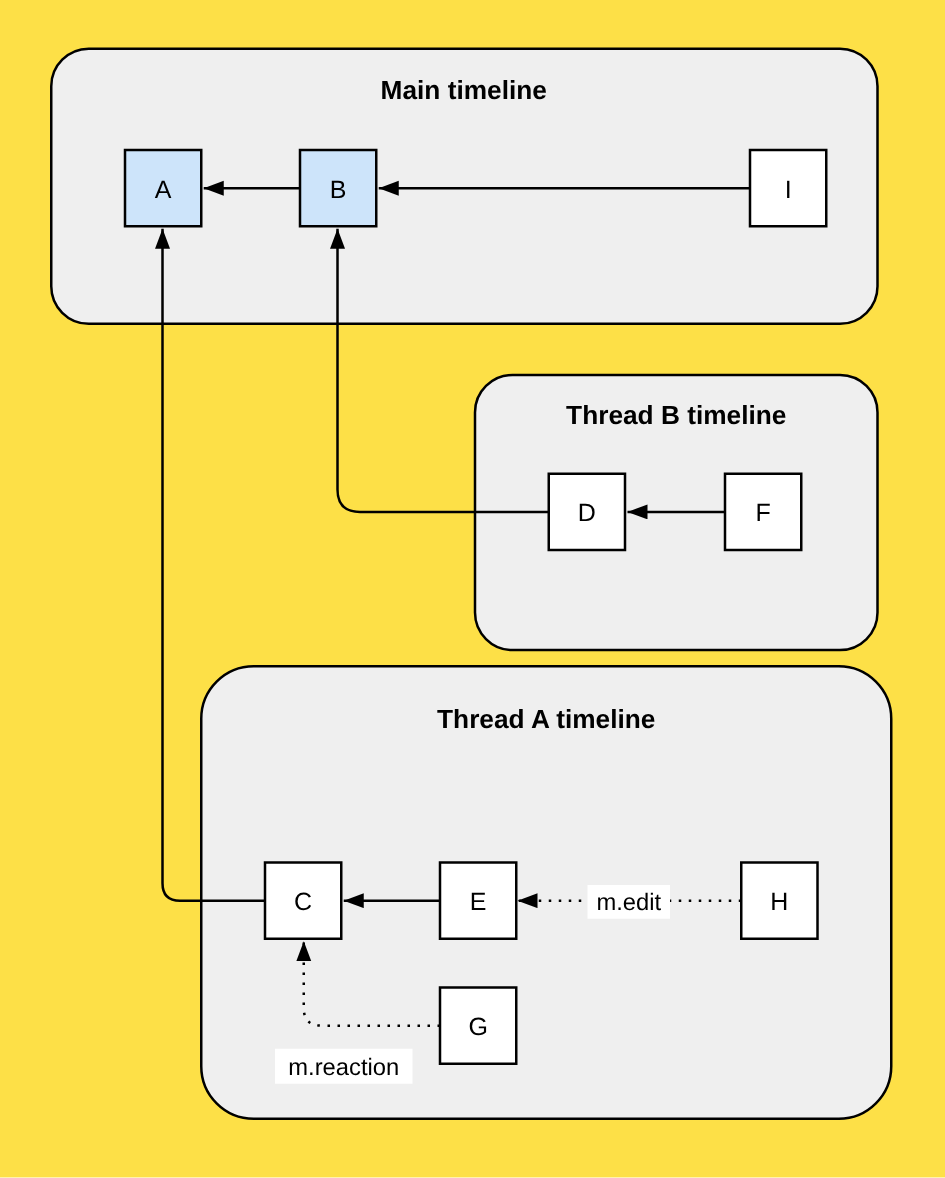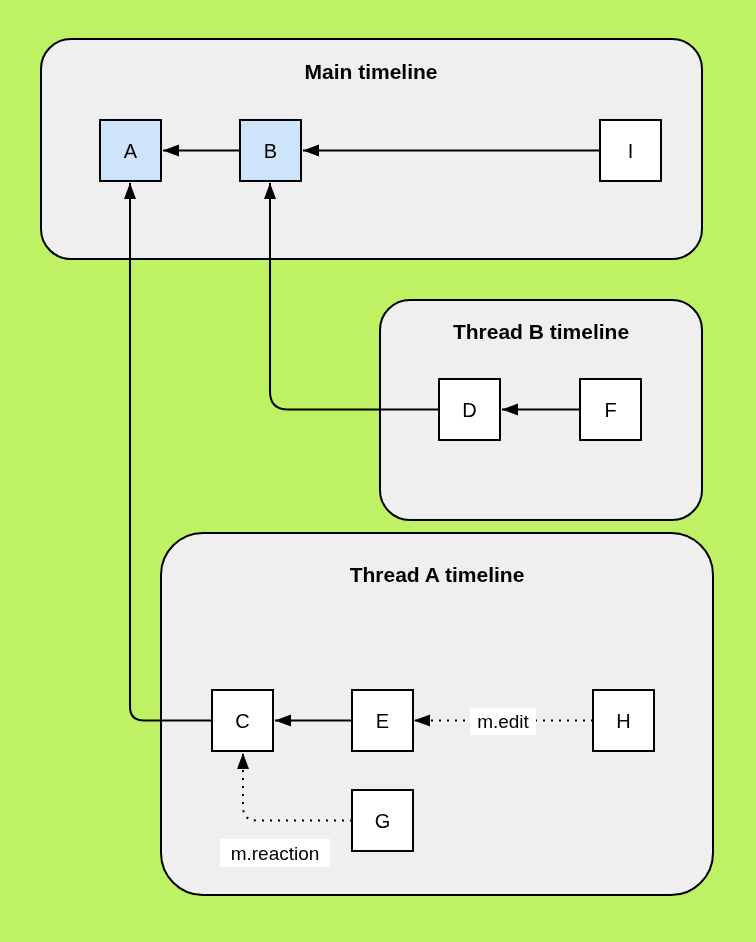--- a/index.html
+++ b/index.html
@@ -1,16 +1,16 @@
 <!DOCTYPE html>
 <html><head>
 <meta charset="utf-8">
 <style>
   html, body { margin: 0; padding: 0; background: #ffffff; }
-  .stage { width: 756px; height: 942px; position: relative; background: #bef264; }
+  .stage { width: 756px; height: 942px; position: relative; background: #fde047; }
   svg { display: block; }
   .title  { font-family: "Liberation Sans", sans-serif; font-size: 21px; font-weight: bold; fill: #000000; }
   .letter { font-family: "Liberation Sans", sans-serif; font-size: 20px; fill: #000000; }
   .elabel { font-family: "Liberation Sans", sans-serif; font-size: 19px; fill: #000000; }
 </style>
 </head>
 <body>
 
 <div class="stage">
 <svg width="756" height="942" viewBox="0 0 756 942" xmlns="http://www.w3.org/2000/svg">

